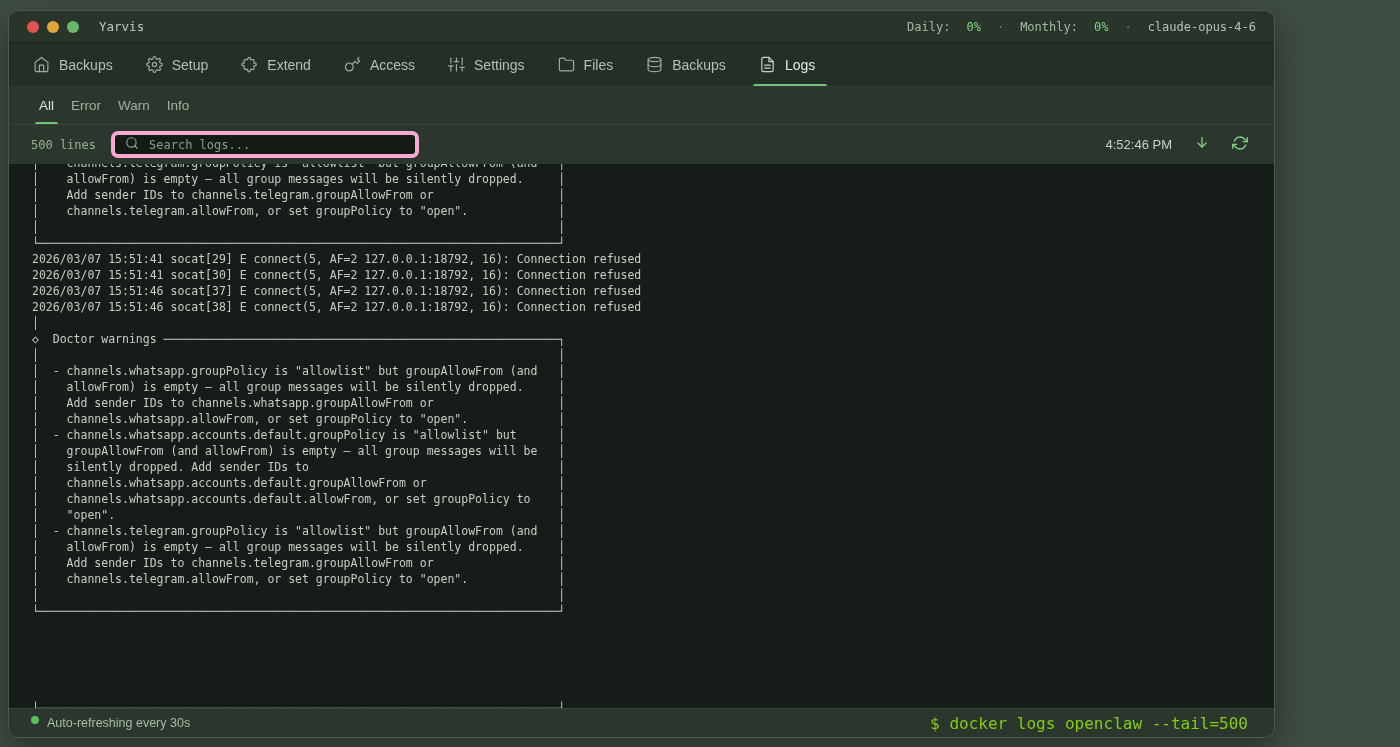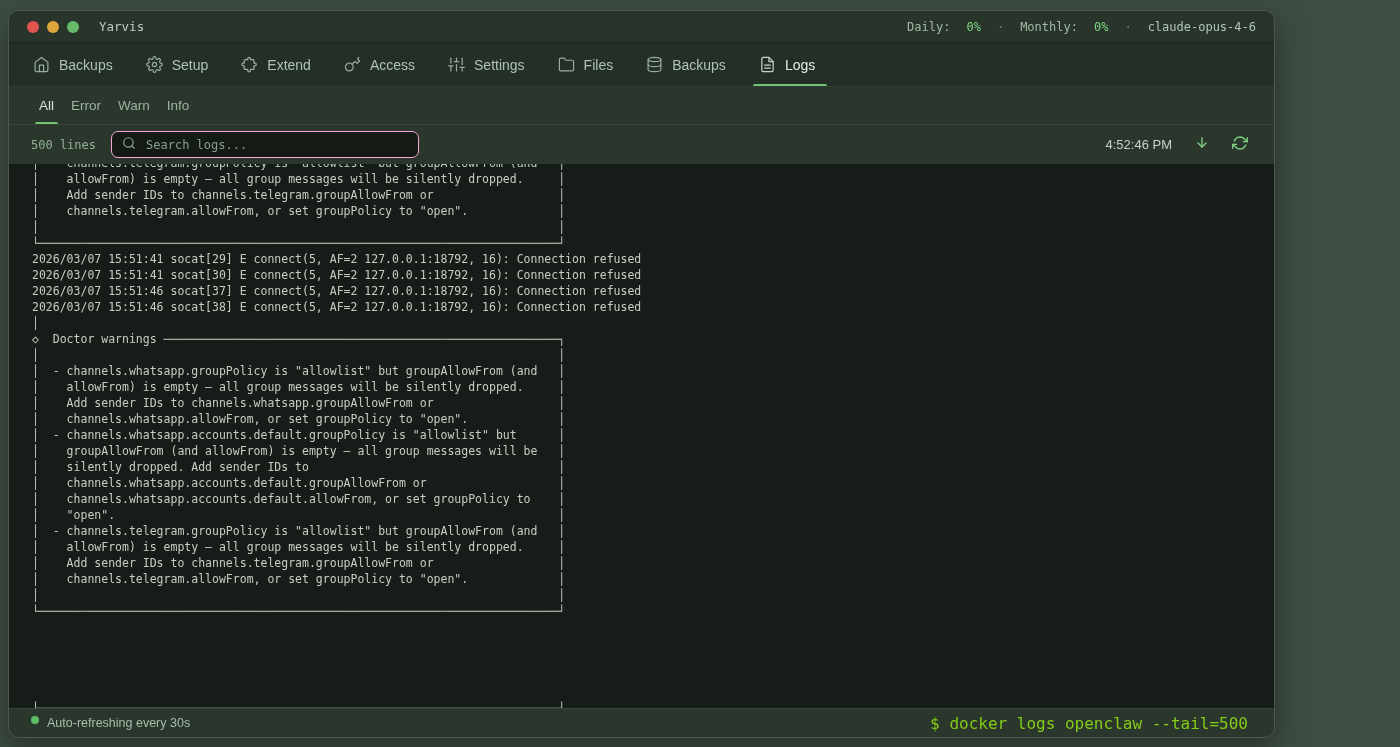--- a/index.html
+++ b/index.html
@@ -88,21 +88,21 @@
     flex: 0 0 39px;
     background: #2b372d;
     display: flex; align-items: center;
     padding: 0 26px 0 22px;
   }
   .lines-count { color: #93b098; font-size: 12px; }
   .search {
     margin-left: 15px;
     width: 308px; height: 27px;
     background: #141b15;
-    border: 1px solid #f9a8d4;
+    border: 4px solid #f9a8d4;
     border-radius: 7px;
     display: flex; align-items: center;
     padding: 0 10px; gap: 8px;
     color: #8ea591;
   }
   .search input {
     flex: 1; background: transparent; border: none; outline: none;
     color: #cfdacf; font-family: "DejaVu Sans Mono", monospace; font-size: 12px;
   }
   .search input::placeholder { color: #86a089; }

